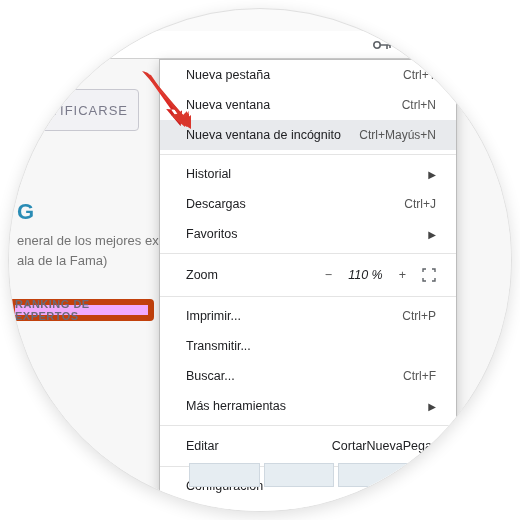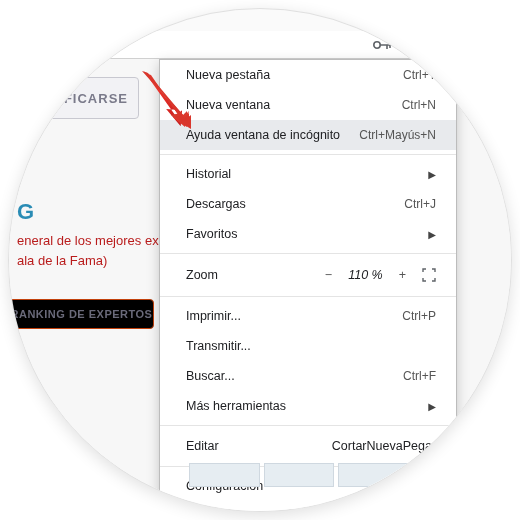--- a/index.html
+++ b/index.html
@@ -21,37 +21,37 @@
   padding-right: 6px;
 }
 .toolbar svg { display: block; }
 
 
 .bg-content {
   position: absolute; top: 50px; left: 0; right: 0; bottom: 0;
   background: #f7f7f7; padding: 0;
 }
 .box1 {
-  position: absolute; top: 18px; left: 0; width: 130px; height: 42px;
+  position: absolute; top: 30px; left: 0; width: 130px; height: 42px;
   background: #f2f2f5; border: 1px solid #c8c8d0; border-radius: 4px;
   display: flex; align-items: center; justify-content: flex-end;
-  color: #7a7a8a; font-size: 13px; letter-spacing: 1px; font-weight: 700;
+  color: #7a7a8a; font-size: 13px; letter-spacing: 1px; font-weight: 400;
   padding-right: 10px;
 }
 .heading {
   position: absolute; top: 140px; left: 8px;
   color: #2a8cb5; font-size: 22px; font-weight: 700; letter-spacing: 1px;
 }
 .desc {
   position: absolute; top: 172px; left: 8px; width: 150px;
-  color: #b91c1c; font-size: 13px; line-height: 1.5;
+  color: #737373; font-size: 13px; line-height: 1.5;
 }
 .btn2 {
-  position: absolute; top: 240px; left: 0; width: 145px; height: 30px;
-  background: #000000; border: 1px solid #c2410c; border-radius: 4px;
+  position: absolute; top: 240px; left: 0; width: 145px; height: 22px;
+  background: #f0abfc; border: 6px solid #c2410c; border-radius: 4px;
   display: flex; align-items: center; justify-content: center;
   color: #6a6a7a; font-size: 11px; letter-spacing: 0.5px; font-weight: 600;
 }
 
 
 .menu {
   position: absolute; top: 50px; right: 54px; width: 298px;
   background: #fff; border: 1px solid #bcbcbc;
   box-shadow: 0 4px 12px rgba(0,0,0,0.2);
   font-size: 12.5px; color: #202124;
@@ -142,21 +142,21 @@
   <div class="menu">
     <div class="menu-row">
       <span>Nueva pestaña</span>
       <span class="shortcut">Ctrl+T</span>
     </div>
     <div class="menu-row">
       <span>Nueva ventana</span>
       <span class="shortcut">Ctrl+N</span>
     </div>
     <div class="menu-row hover">
-      <span>Ayuda ventana de incógnito</span>
+      <span>Nueva ventana de incógnito</span>
       <span class="shortcut">Ctrl+Mayús+N</span>
     </div>
     <div class="sep"></div>
     <div class="menu-row">
       <span>Historial</span>
       <span class="submenu-arrow">▶</span>
     </div>
     <div class="menu-row">
       <span>Descargas</span>
       <span class="shortcut">Ctrl+J</span>

